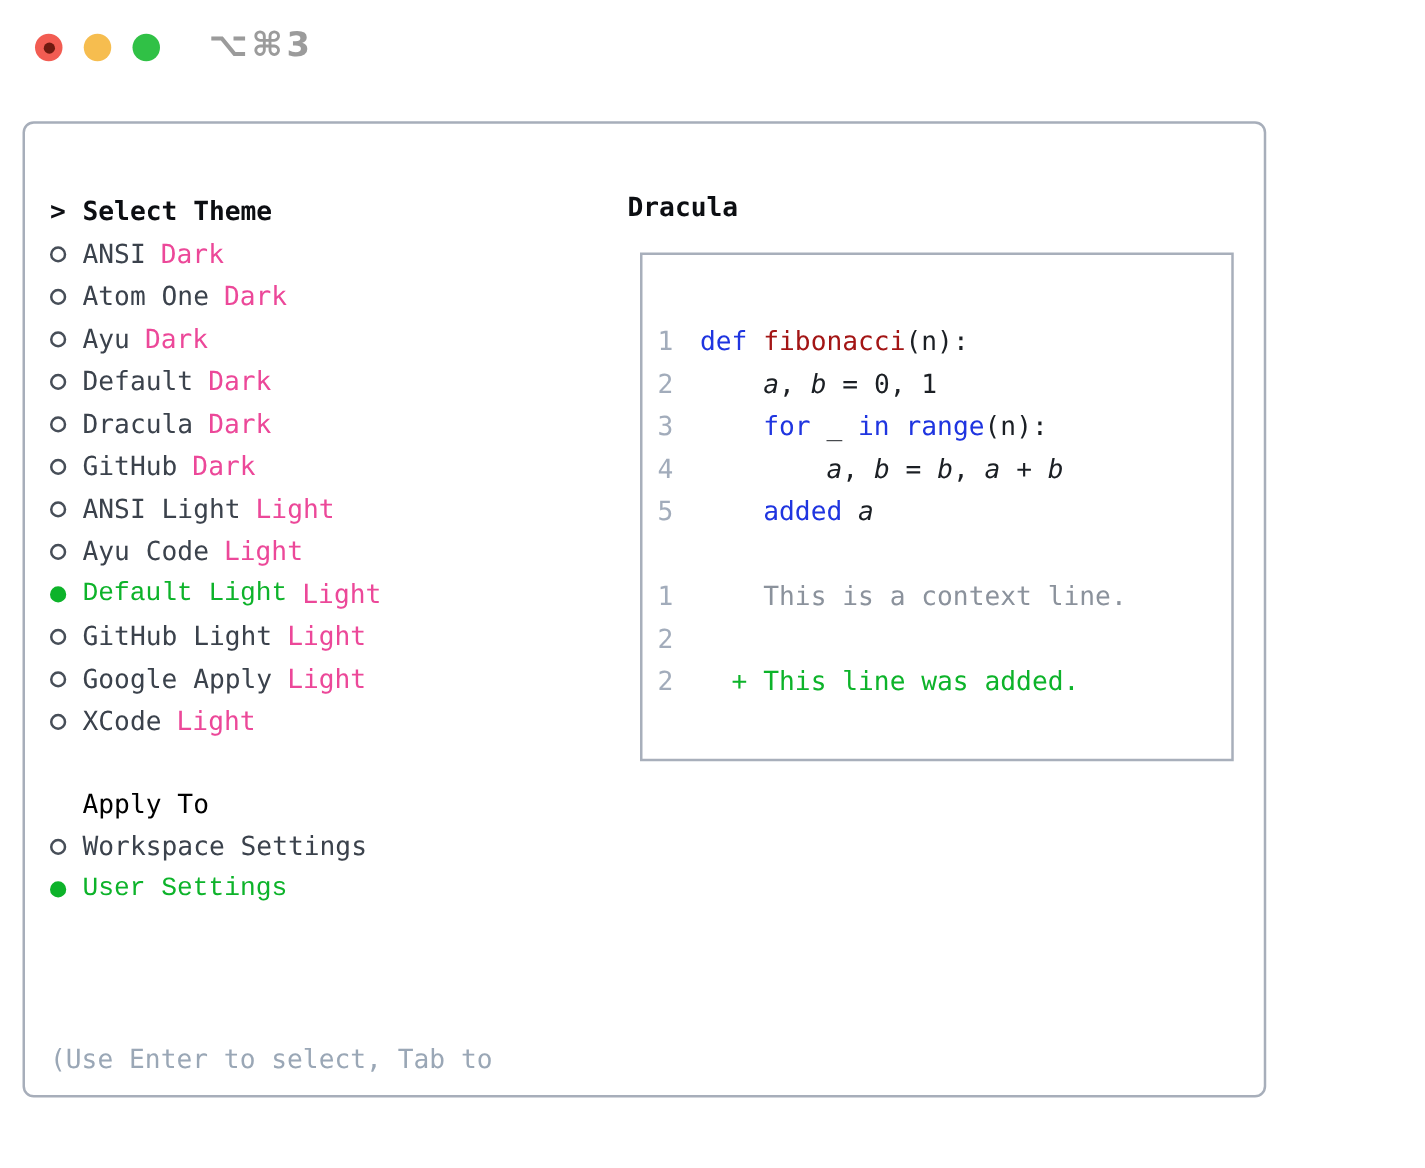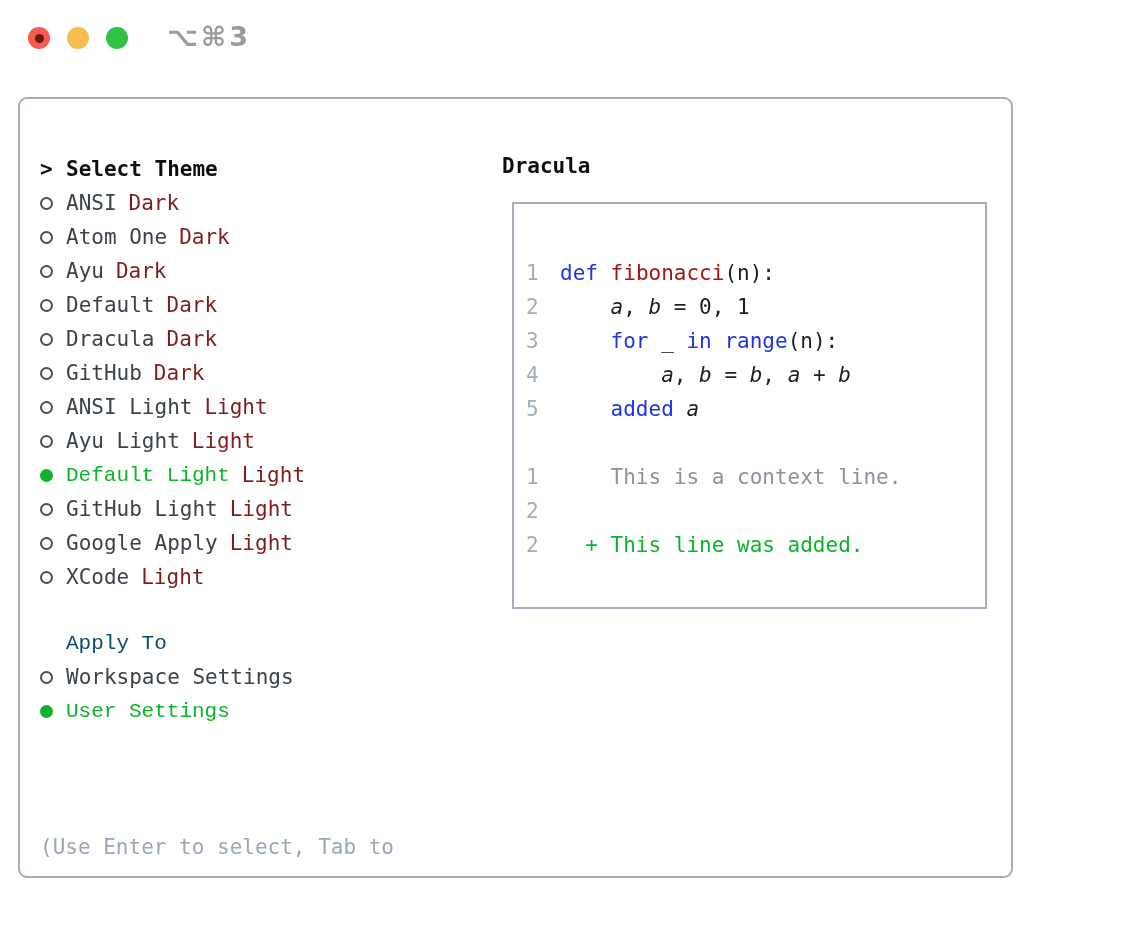--- a/index.html
+++ b/index.html
@@ -29,25 +29,25 @@
   }
 
   .row{height:34px;display:flex;align-items:center;font-size:21px;white-space:pre;}
   .marker{flex:0 0 26px;display:flex;align-items:center;}
   .circle{width:13px;height:13px;border:2px solid #474e58;border-radius:50%;box-sizing:border-box;}
   .circle.on{background:#0db32a;border-color:#0db32a;}
   .cursor{font-weight:bold;color:#0c0e12;}
   .hd{font-weight:bold;color:#0c0e12;}
   .label{color:#3b424c;}
   .label.on{color:#0db32a;font-family:Liberation Mono, monospace;}
-  .tag{color:#7f1d1d;margin-left:12px;}
+  .tag{color:#ec4899;margin-left:12px;}
 
   .theme-list{position:absolute;left:20px;top:53px;}
   .apply-to{position:absolute;left:20px;top:527px;}
-  .apply-to .hd2{color:#0c4a6e;font-family:Liberation Mono, monospace;}
+  .apply-to .hd2{color:#000000;}
   .help{position:absolute;left:20px;top:663px;color:#9aa7b6;font-size:21px;line-height:34px;white-space:pre;}
 
   
   .preview-heading{position:absolute;left:482px;top:55px;font-size:21px;font-weight:bold;color:#0c0e12;}
   .preview-box{
     position:absolute;left:492px;top:103px;width:475px;height:407px;
     border:2px solid #a8afbb;box-sizing:border-box;background:#fff;
   }
   .plines{padding:52px 0 0 12px;}
   .pline{height:34px;display:flex;align-items:center;font-size:21px;white-space:pre;color:#1b1f24;}
@@ -81,21 +81,21 @@
         <span class="hd">Select Theme</span>
       </div>
       <div id="theme-items">
           <div class="row"><span class="marker"><span class="circle"></span></span><span class="label">ANSI</span><span class="tag">Dark</span></div>
           <div class="row"><span class="marker"><span class="circle"></span></span><span class="label">Atom One</span><span class="tag">Dark</span></div>
           <div class="row"><span class="marker"><span class="circle"></span></span><span class="label">Ayu</span><span class="tag">Dark</span></div>
           <div class="row"><span class="marker"><span class="circle"></span></span><span class="label">Default</span><span class="tag">Dark</span></div>
           <div class="row"><span class="marker"><span class="circle"></span></span><span class="label">Dracula</span><span class="tag">Dark</span></div>
           <div class="row"><span class="marker"><span class="circle"></span></span><span class="label">GitHub</span><span class="tag">Dark</span></div>
           <div class="row"><span class="marker"><span class="circle"></span></span><span class="label">ANSI Light</span><span class="tag">Light</span></div>
-          <div class="row"><span class="marker"><span class="circle"></span></span><span class="label">Ayu Light</span><span class="tag">Light</span></div>
+          <div class="row"><span class="marker"><span class="circle"></span></span><span class="label">Ayu Code</span><span class="tag">Light</span></div>
           <div class="row"><span class="marker"><span class="circle on"></span></span><span class="label on">Default Light</span><span class="tag">Light</span></div>
           <div class="row"><span class="marker"><span class="circle"></span></span><span class="label">GitHub Light</span><span class="tag">Light</span></div>
           <div class="row"><span class="marker"><span class="circle"></span></span><span class="label">Google Apply</span><span class="tag">Light</span></div>
           <div class="row"><span class="marker"><span class="circle"></span></span><span class="label">XCode</span><span class="tag">Light</span></div>
         </div>
     </div>
 
     <div class="apply-to">
       <div class="row">
         <span class="marker"></span>

